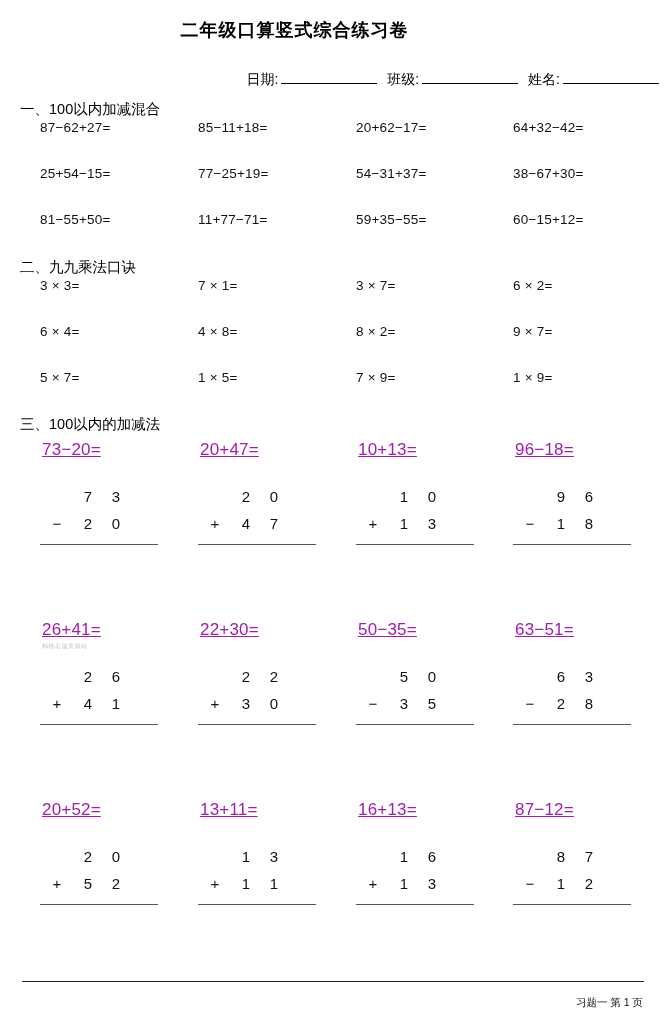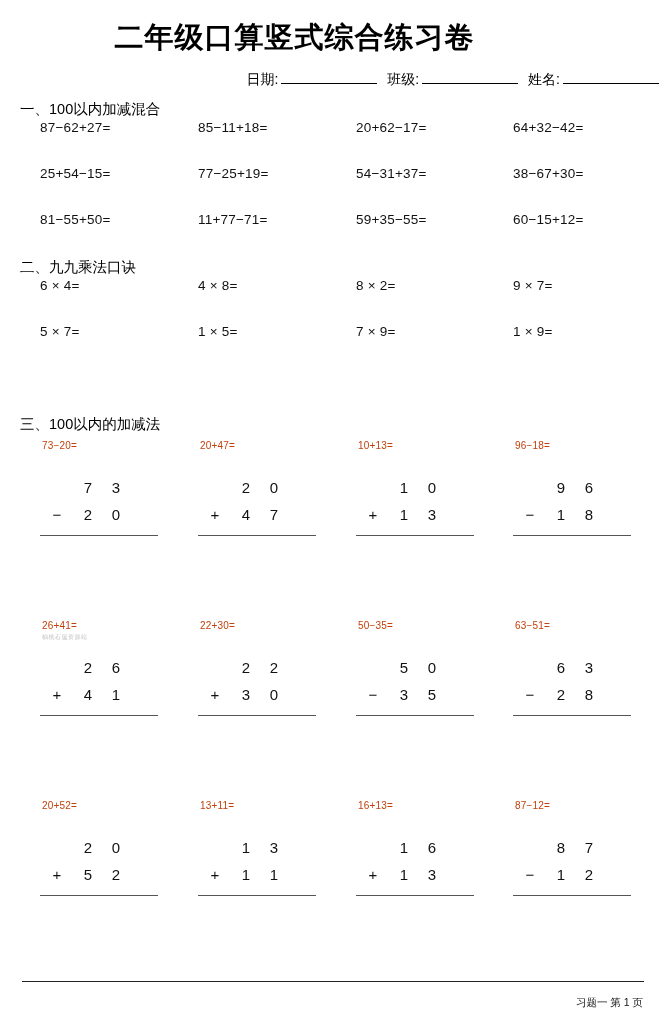--- a/index.html
+++ b/index.html
@@ -23,21 +23,21 @@
     height: 1024px;
   }
 
   
   .title {
     position: absolute;
     top: 18px;
     left: 0;
     width: 589px;
     text-align: center;
-    font-size: 29px;
+    font-size: 18px;
     font-weight: bold;
     letter-spacing: 1px;
     color: #000;
   }
 
   
   .header-fields {
     position: absolute;
     top: 70px;
     left: 0;
@@ -99,25 +99,26 @@
   .vrow {
     position: relative;
     height: 180px;
   }
   .vcell {
     position: absolute;
     top: 0;
     width: 150px;
   }
   .vexpr {
-    font-size: 10px;
-    color: #c2410c;
+    font-size: 17px;
+    color: #a21caf;
     white-space: nowrap;
     letter-spacing: 0.2px;
     padding-left: 2px;
+    text-decoration: underline;
   }
   .watermark {
     font-size: 6px;
     color: #c2c2c2;
     letter-spacing: 0.5px;
     white-space: nowrap;
     padding-left: 2px;
     margin-top: 2px;
     height: 8px;
     overflow: hidden;
@@ -201,20 +202,26 @@
       <div class="hcell" style="left:198px">11+77−71=</div>
       <div class="hcell" style="left:356px">59+35−55=</div>
       <div class="hcell" style="left:513px">60−15+12=</div>
     </div>
   </div>
 
   <div class="sec-head" style="top:258px">二、九九乘法口诀</div>
 
   <div class="hgrid" style="top:278px">
     <div class="hrow">
+      <div class="hcell" style="left:40px">3 × 3=</div>
+      <div class="hcell" style="left:198px">7 × 1=</div>
+      <div class="hcell" style="left:356px">3 × 7=</div>
+      <div class="hcell" style="left:513px">6 × 2=</div>
+    </div>
+    <div class="hrow">
       <div class="hcell" style="left:40px">6 × 4=</div>
       <div class="hcell" style="left:198px">4 × 8=</div>
       <div class="hcell" style="left:356px">8 × 2=</div>
       <div class="hcell" style="left:513px">9 × 7=</div>
     </div>
     <div class="hrow">
       <div class="hcell" style="left:40px">5 × 7=</div>
       <div class="hcell" style="left:198px">1 × 5=</div>
       <div class="hcell" style="left:356px">7 × 9=</div>
       <div class="hcell" style="left:513px">1 × 9=</div>

